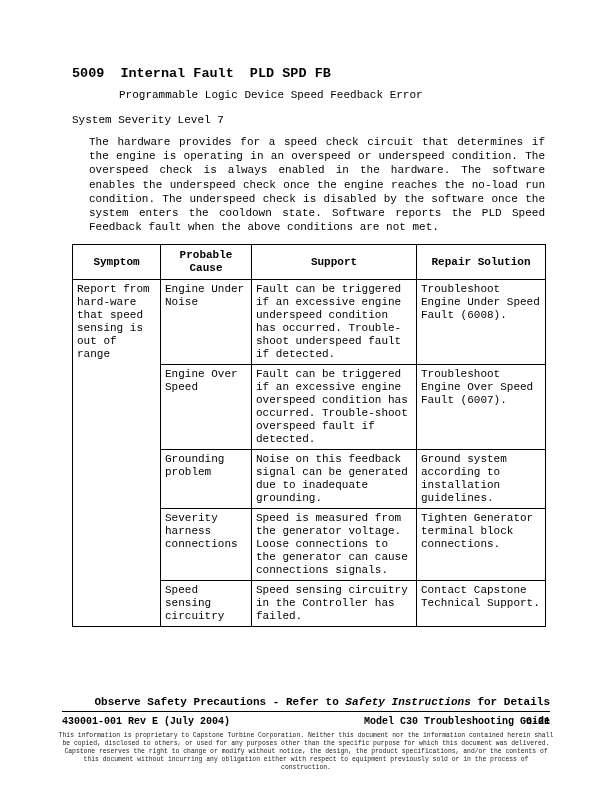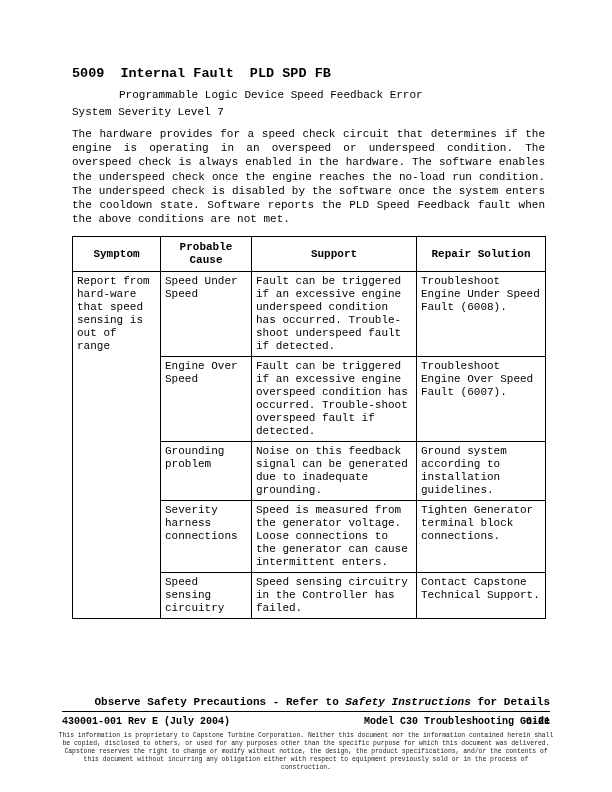--- a/index.html
+++ b/index.html
@@ -28,29 +28,30 @@
   }
   .fault-title .seg { margin-right: 16px; }
   .fault-title .seg:last-child { margin-right: 0; }
   .subtitle {
     margin-top: 8px;
     font-size: 11px;
     line-height: 13px;
     padding-left: 47px;
   }
   .severity {
-    margin-top: 4px;
+    margin-top: 12px;
     font-size: 11px;
     line-height: 13px;
   }
   .description {
     margin-top: 8px;
     font-size: 11px;
     line-height: 14.2px;
     text-align: justify;
+    margin-left: 17px;
   }
   table.fault-table {
     margin-top: 10px;
     border-collapse: collapse;
     table-layout: fixed;
     width: 473px;
     font-size: 11px;
     line-height: 13px;
   }
   table.fault-table th,
@@ -149,37 +150,37 @@
         <tr>
           <th>Symptom</th>
           <th>Probable Cause</th>
           <th>Support</th>
           <th>Repair Solution</th>
         </tr>
       </thead>
       <tbody>
         <tr class="r1">
           <td rowspan="5">Report from hard-ware that speed sensing is out of range</td>
-          <td>Speed Under Speed</td>
+          <td>Engine Under Noise</td>
           <td>Fault can be triggered if an excessive engine underspeed condition has occurred. Trouble-shoot underspeed fault if detected.</td>
           <td>Troubleshoot Engine Under Speed Fault (6008).</td>
         </tr>
         <tr class="r2">
           <td>Engine Over Speed</td>
           <td>Fault can be triggered if an excessive engine overspeed condition has occurred. Trouble-shoot overspeed fault if detected.</td>
           <td>Troubleshoot Engine Over Speed Fault (6007).</td>
         </tr>
         <tr class="r3">
           <td>Grounding problem</td>
           <td>Noise on this feedback signal can be generated due to inadequate grounding.</td>
           <td>Ground system according to installation guidelines.</td>
         </tr>
         <tr class="r4">
           <td>Severity harness connections</td>
-          <td>Speed is measured from the generator voltage. Loose connections to the generator can cause intermittent enters.</td>
+          <td>Speed is measured from the generator voltage. Loose connections to the generator can cause connections signals.</td>
           <td>Tighten Generator terminal block connections.</td>
         </tr>
         <tr class="r5">
           <td>Speed sensing circuitry</td>
           <td>Speed sensing circuitry in the Controller has failed.</td>
           <td>Contact Capstone Technical Support.</td>
         </tr>
       </tbody>
     </table>
   </div>

